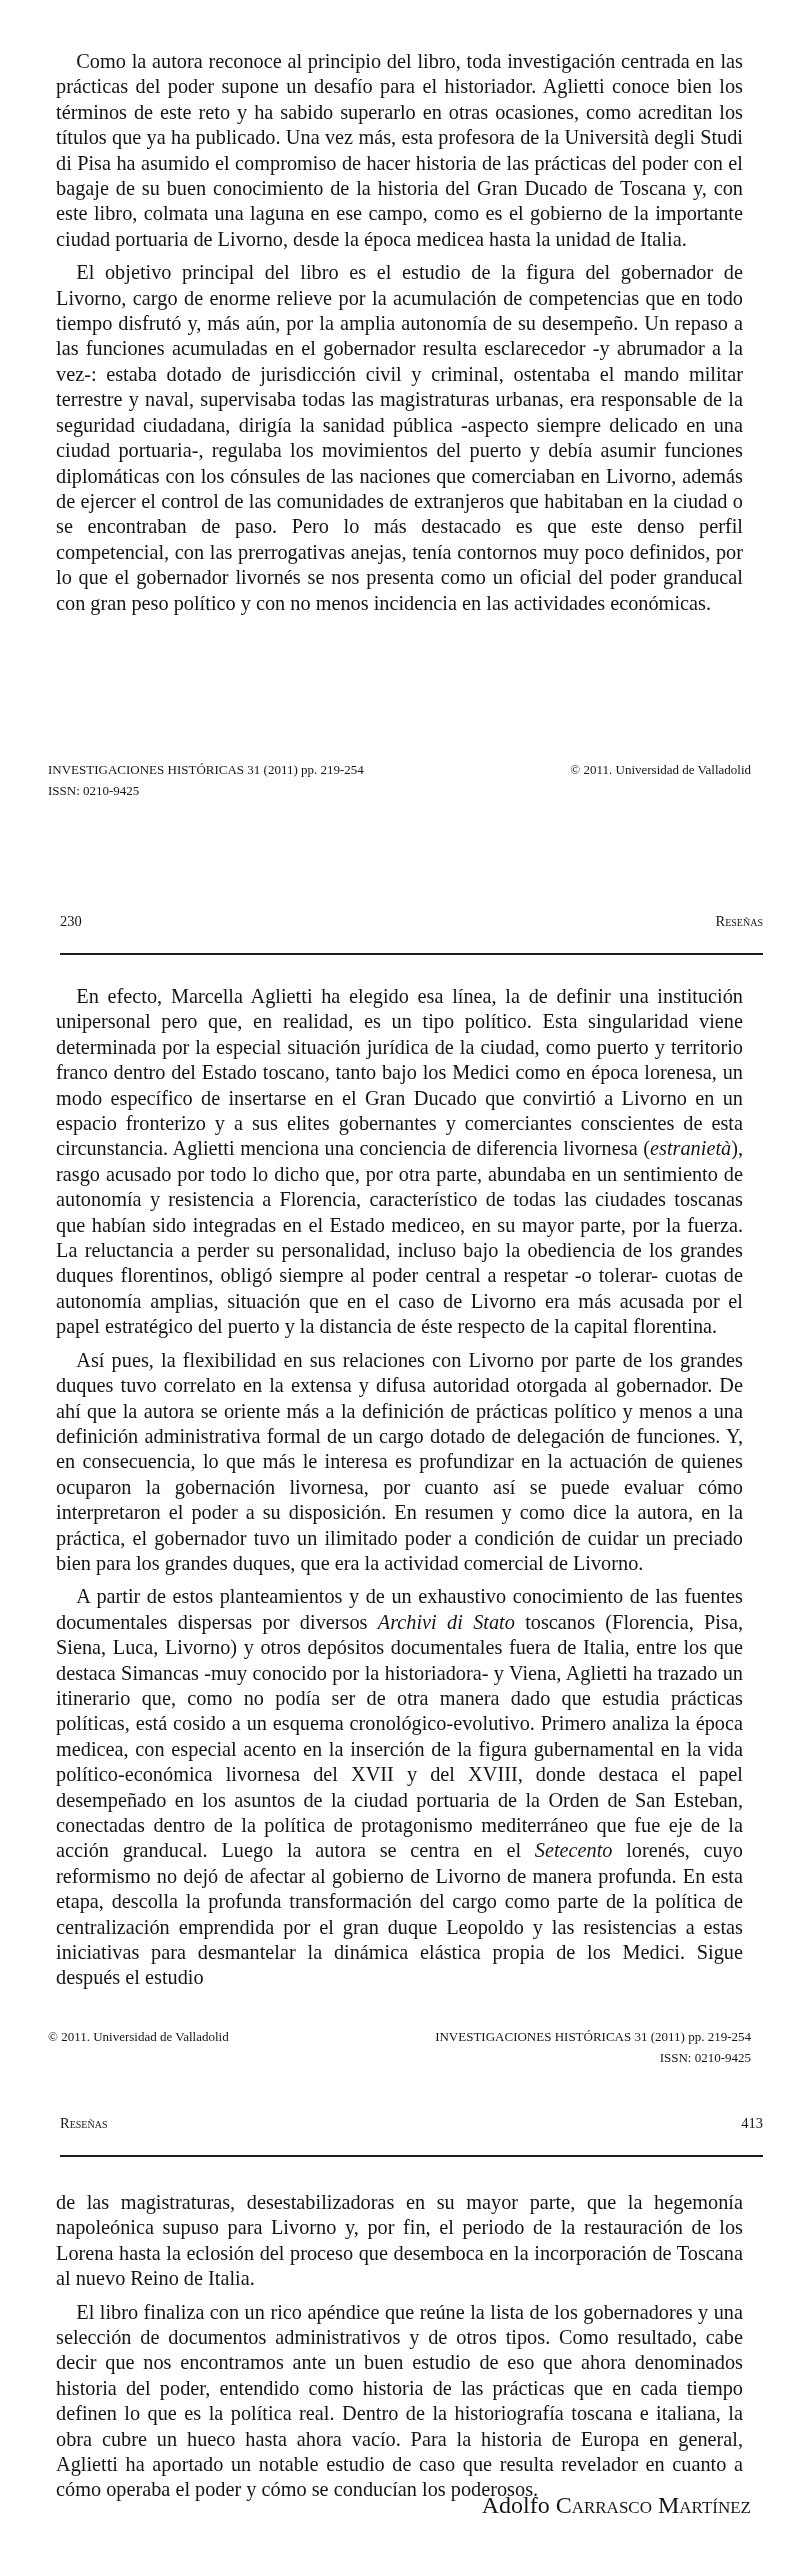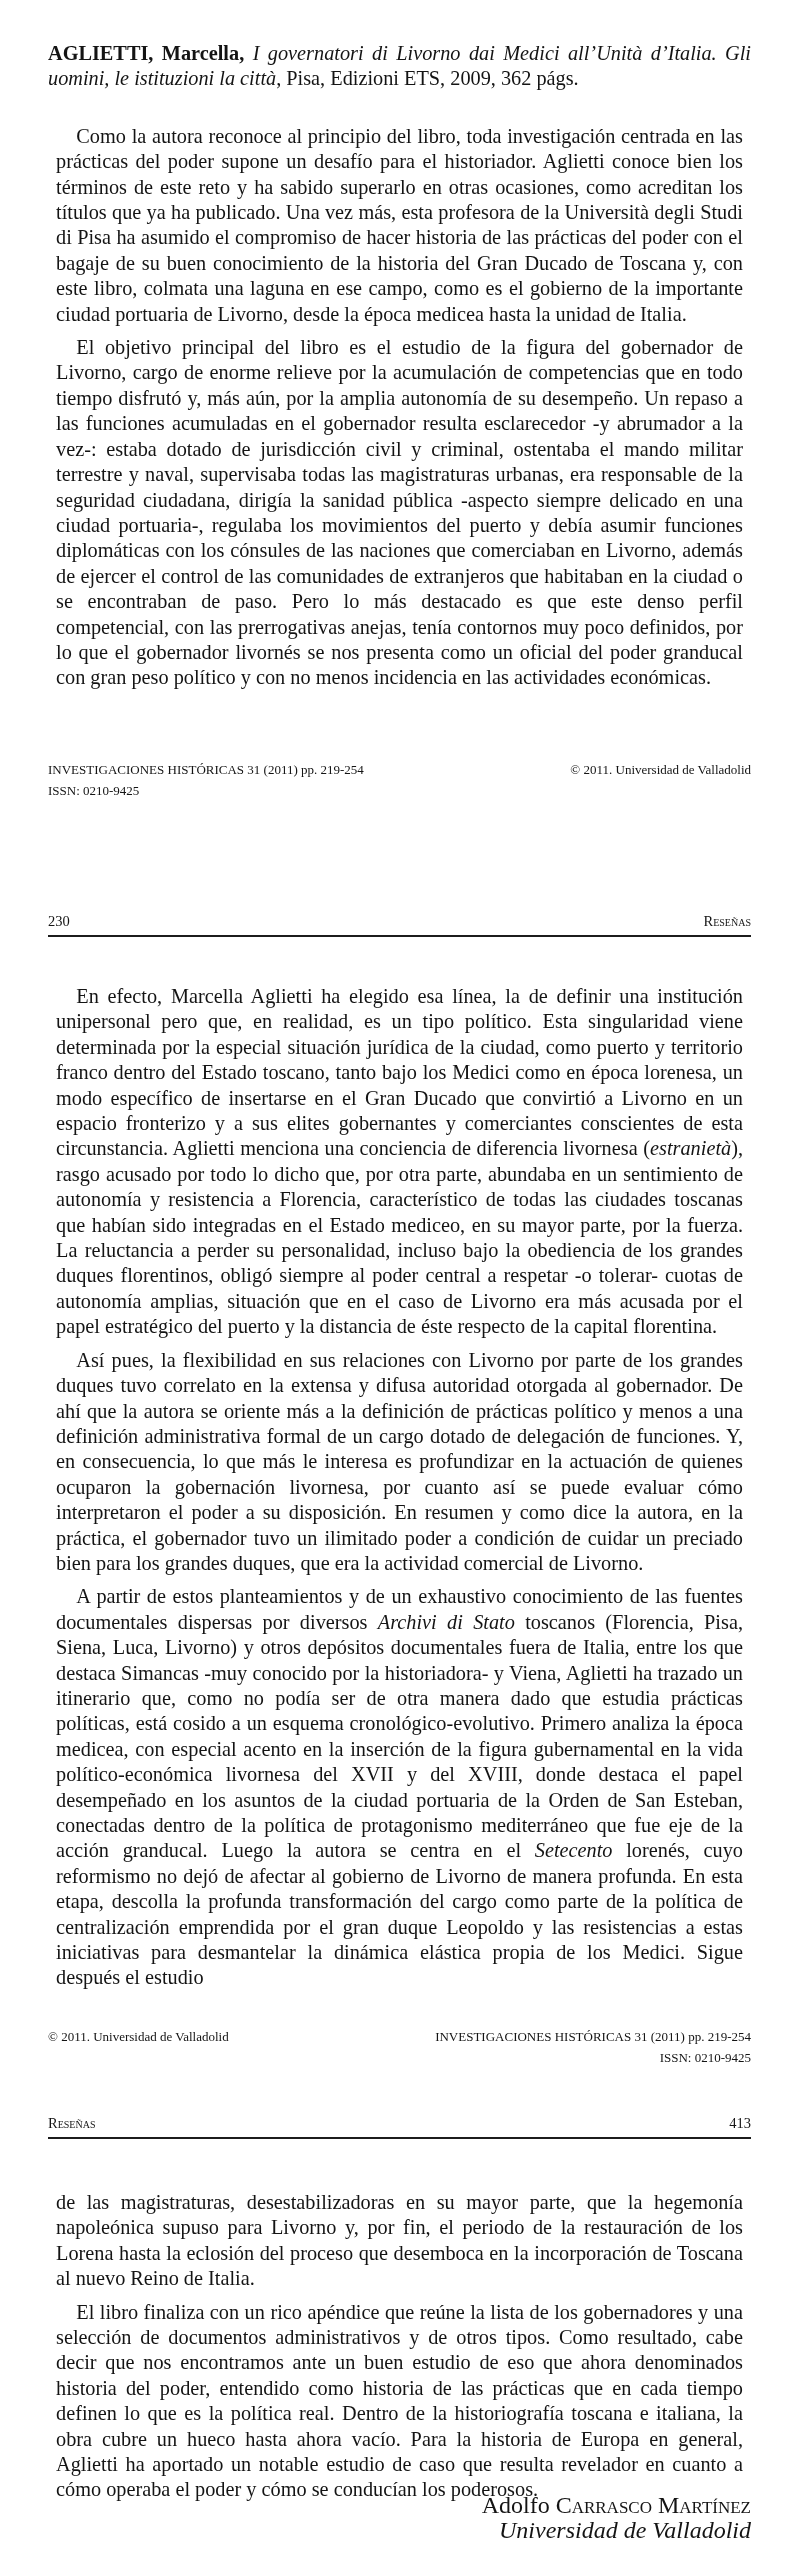--- a/index.html
+++ b/index.html
@@ -22,28 +22,28 @@
     text-align: justify;
   }
   .para { margin: 8px; text-indent: 20.3px; }
   .para.noindent { text-indent: 0; }
   .citation { margin: 0 0 32px 0; text-indent: 0; }
   .citation .author { font-weight: bold; }
   .italic { font-style: italic; }
   .smallcaps { font-variant: small-caps; }
   .pagehead {
     position: absolute;
-    left: 48px;
+    left: 60px;
     width: 703px;
     display: flex;
     justify-content: space-between;
     align-items: flex-end;
     font-size: 14.5px;
     line-height: 18px;
-    padding-bottom: 5px;
+    padding-bottom: 23px;
     border-bottom: 2.2px solid #1c1c1c;
   }
   .pagefoot {
     position: absolute;
     left: 48px;
     width: 703px;
     display: flex;
     justify-content: space-between;
     align-items: flex-start;
     font-size: 13px;
@@ -59,21 +59,20 @@
     line-height: 25.4px;
   }
   .signature .affiliation { font-style: italic; }
 </style>
 </head>
 <body>
 
 <div class="page">
 
   <section class="textblock" style="top:41px">
-    <p class="citation"><span class="author">AGLIETTI, Marcella, </span><span class="italic">I governatori di Livorno dai Medici all’Unità d’Italia. Gli uomini, le istituzioni la città</span><span>, Pisa, Edizioni ETS, 2009, 362 págs.</span></p>
     <p class="para">Como la autora reconoce al principio del libro, toda investigación centrada en las prácticas del poder supone un desafío para el historiador. Aglietti conoce bien los términos de este reto y ha sabido superarlo en otras ocasiones, como acreditan los títulos que ya ha publicado. Una vez más, esta profesora de la Università degli Studi di Pisa ha asumido el compromiso de hacer historia de las prácticas del poder con el bagaje de su buen conocimiento de la historia del Gran Ducado de Toscana y, con este libro, colmata una laguna en ese campo, como es el gobierno de la importante ciudad portuaria de Livorno, desde la época medicea hasta la unidad de Italia.</p>
     <p class="para">El objetivo principal del libro es el estudio de la figura del gobernador de Livorno, cargo de enorme relieve por la acumulación de competencias que en todo tiempo disfrutó y, más aún, por la amplia autonomía de su desempeño. Un repaso a las funciones acumuladas en el gobernador resulta esclarecedor -y abrumador a la vez-: estaba dotado de jurisdicción civil y criminal, ostentaba el mando militar terrestre y naval, supervisaba todas las magistraturas urbanas, era responsable de la seguridad ciudadana, dirigía la sanidad pública -aspecto siempre delicado en una ciudad portuaria-, regulaba los movimientos del puerto y debía asumir funciones diplomáticas con los cónsules de las naciones que comerciaban en Livorno, además de ejercer el control de las comunidades de extranjeros que habitaban en la ciudad o se encontraban de paso. Pero lo más destacado es que este denso perfil competencial, con las prerrogativas anejas, tenía contornos muy poco definidos, por lo que el gobernador livornés se nos presenta como un oficial del poder granducal con gran peso político y con no menos incidencia en las actividades económicas.</p>
   </section>
 
   <div class="pagefoot" style="top:759px">
     <div class="foot-col">
       <div>INVESTIGACIONES HISTÓRICAS 31 (2011) pp. 219-254</div>
       <div>ISSN: 0210-9425</div>
     </div>
     <div class="foot-col right">© 2011. Universidad de Valladolid</div>
@@ -106,17 +105,16 @@
   <section class="textblock" style="top:2182px">
     <p class="para noindent">de las magistraturas, desestabilizadoras en su mayor parte, que la hegemonía napoleónica supuso para Livorno y, por fin, el periodo de la restauración de los Lorena hasta la eclosión del proceso que desemboca en la incorporación de Toscana al nuevo Reino de Italia.</p>
     <p class="para">El libro finaliza con un rico apéndice que reúne la lista de los gobernadores y una selección de documentos administrativos y de otros tipos. Como resultado, cabe decir que nos encontramos ante un buen estudio de eso que ahora denominados historia del poder, entendido como historia de las prácticas que en cada tiempo definen lo que es la política real. Dentro de la historiografía toscana e italiana, la obra cubre un hueco hasta ahora vacío. Para la historia de Europa en general, Aglietti ha aportado un notable estudio de caso que resulta revelador en cuanto a cómo operaba el poder y cómo se conducían los poderosos.</p>
   </section>
 
   <div class="signature" style="top:2493px">
     <div>
       <span>Adolfo</span>
       <span class="smallcaps">Carrasco Martínez</span>
     </div>
-    <div class="affiliation">Universidad de Valladolid</div>
   </div>
 
 </div>
 
 
 </body></html>

